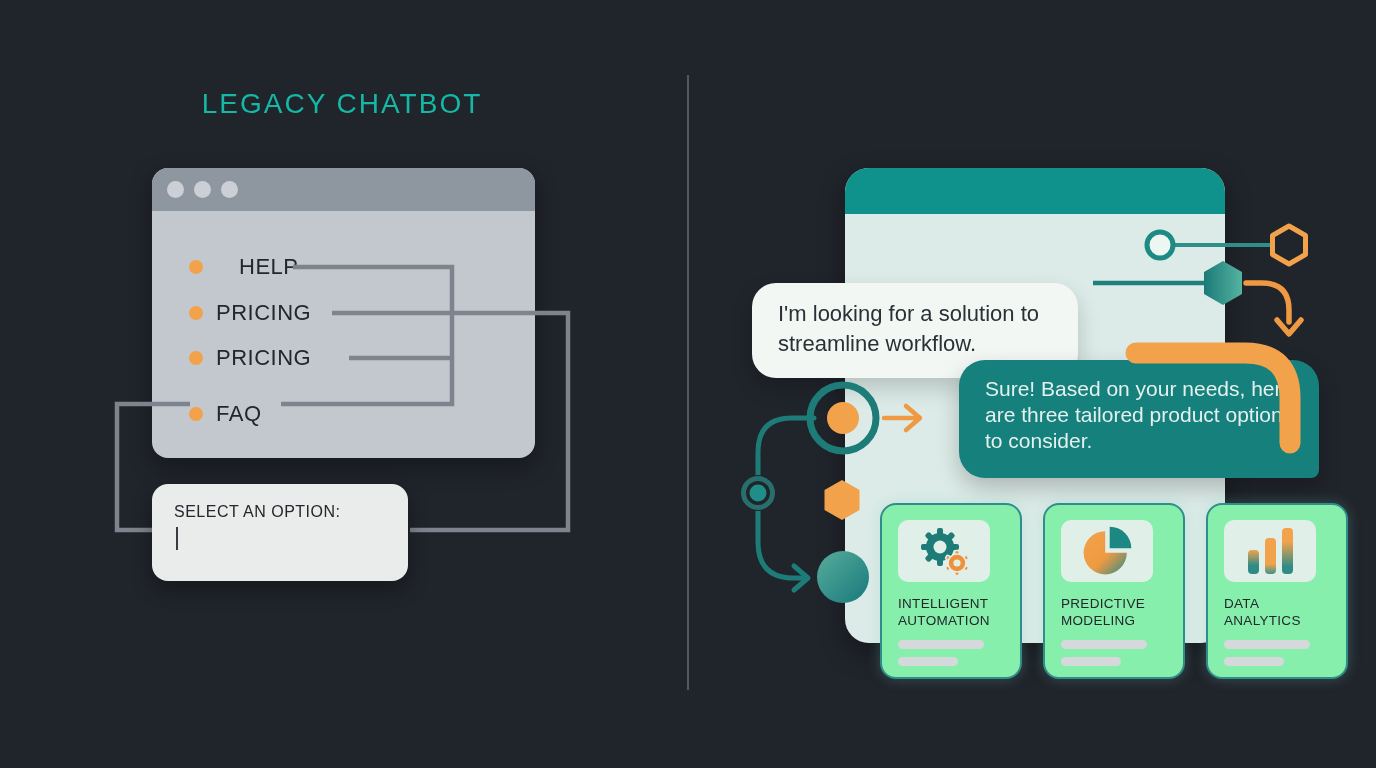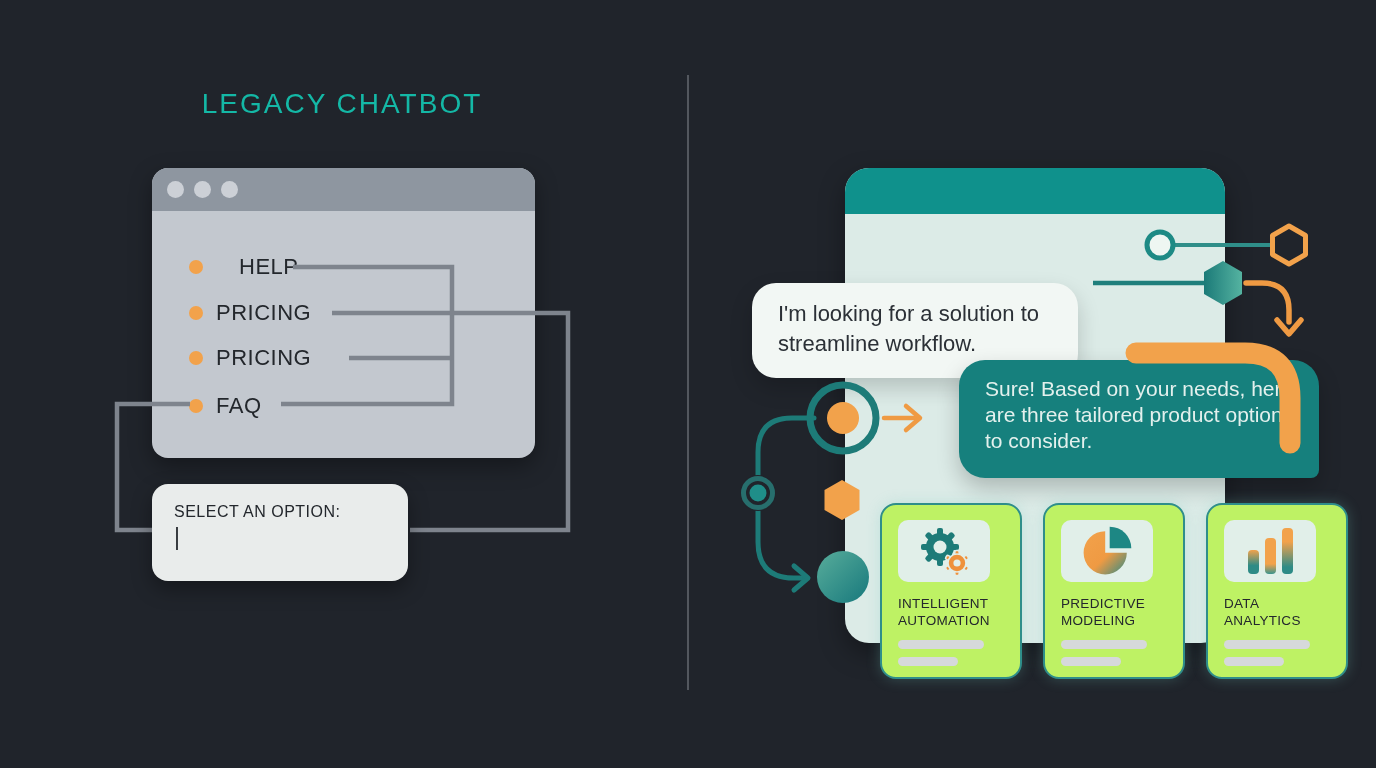--- a/index.html
+++ b/index.html
@@ -23,21 +23,21 @@
     position:absolute;left:152px;top:168px;width:383px;height:290px;
     background:#c3c8cf;border-radius:16px;z-index:1;
     box-shadow:0 8px 22px rgba(0,0,0,.35);
   }
   .window-titlebar{
     height:43px;background:#8e96a0;border-radius:16px 16px 0 0;
     display:flex;align-items:center;padding-left:15px;gap:10px;
   }
   .window-dot{width:17px;height:17px;border-radius:50%;background:#ccd0d6;}
   .menu-row{position:absolute;left:37px;display:flex;align-items:center;gap:13px;height:28px;}
-  .menu-row.r0{top:85px;gap:36px;} .menu-row.r1{top:131px;text-align:right;} .menu-row.r2{top:176px;} .menu-row.r3{top:224px;align-items:center;}
+  .menu-row.r0{top:85px;gap:36px;} .menu-row.r1{top:131px;text-align:right;} .menu-row.r2{top:176px;} .menu-row.r3{top:232px;align-items:center;}
   .menu-bullet{width:14px;height:14px;border-radius:50%;background:#f2a24b;flex:0 0 auto;}
   .menu-label{font-size:22px;color:#23272c;letter-spacing:.5px;}
   .left-connectors{z-index:2;}
   .prompt-box{
     position:absolute;left:152px;top:484px;width:256px;height:97px;
     background:#e9eceb;border-radius:16px;z-index:3;
     box-shadow:0 8px 20px rgba(0,0,0,.35);
     padding:19px 0 0 22px;box-sizing:border-box;
   }
   .prompt-label{font-size:16px;color:#23272c;letter-spacing:.5px;}
@@ -66,21 +66,21 @@
     margin-left:22px;
   }
   .agent-bubble .msg{font-size:21px;line-height:26px;color:#e3f0ed;}
   .right-decor{z-index:3;}
 
   .product-row{
     position:absolute;left:880px;top:503px;display:flex;gap:21px;z-index:4;
   }
   .product-card{
     width:142px;height:176px;box-sizing:border-box;
-    background:#bef264;border:2px solid #2f8e8a;border-radius:16px;
+    background:#86efac;border:2px solid #2f8e8a;border-radius:16px;
     padding:15px 14px 0 16px;
     box-shadow:0 0 14px rgba(120,205,195,.28);
   }
   .icon-panel{
     width:92px;height:62px;background:#e1efe9;border-radius:10px;
     display:flex;align-items:center;justify-content:center;
   }
   .product-label{
     margin-top:13px;font-size:13.5px;line-height:17px;color:#24282d;
     letter-spacing:.3px;

